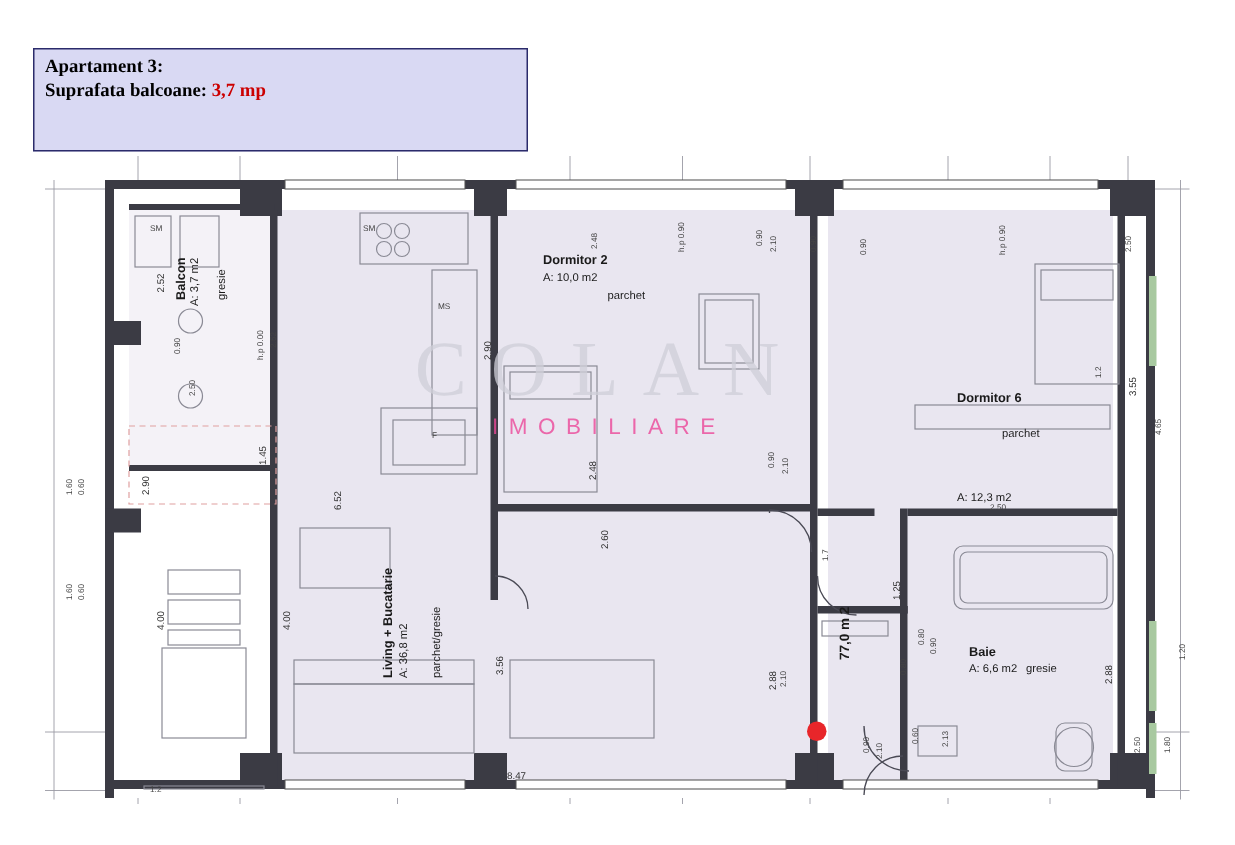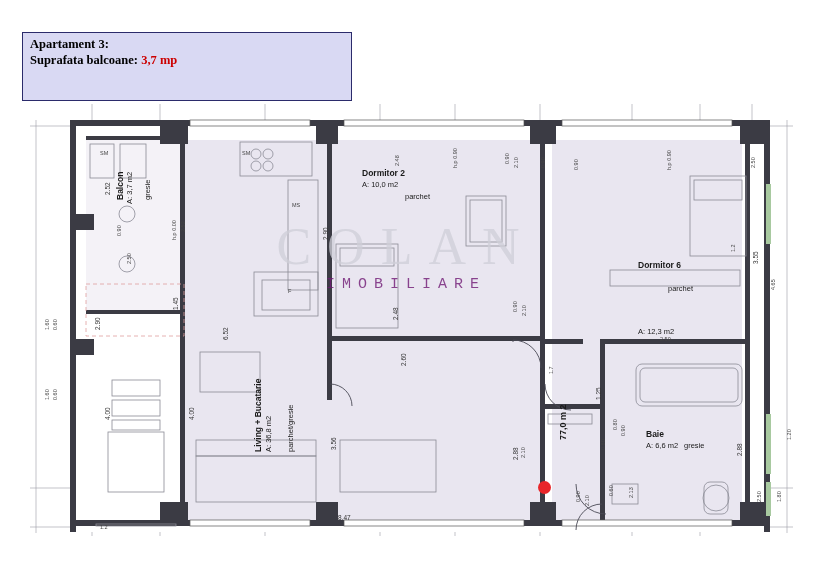--- a/index.html
+++ b/index.html
@@ -64,24 +64,24 @@
   }
   #watermark .wm-main {
     font-family: "Liberation Serif", serif;
     font-size: 52px;
     letter-spacing: 16px;
     color: #cfcfd8;
     opacity: .75;
     line-height: 54px;
   }
   #watermark .wm-sub {
-    font-family: Liberation Mono, monospace;
+    font-family: Liberation Sans, sans-serif;
     font-size: 15px;
     letter-spacing: 7px;
-    color: #701a75;
+    color: #ec4899;
     opacity: .8;
     margin-top: 2px;
   }
 
   
   .lbl {
     position: absolute;
     font-family: "Liberation Sans", sans-serif;
     color: #1a1a1a;
     white-space: nowrap;

